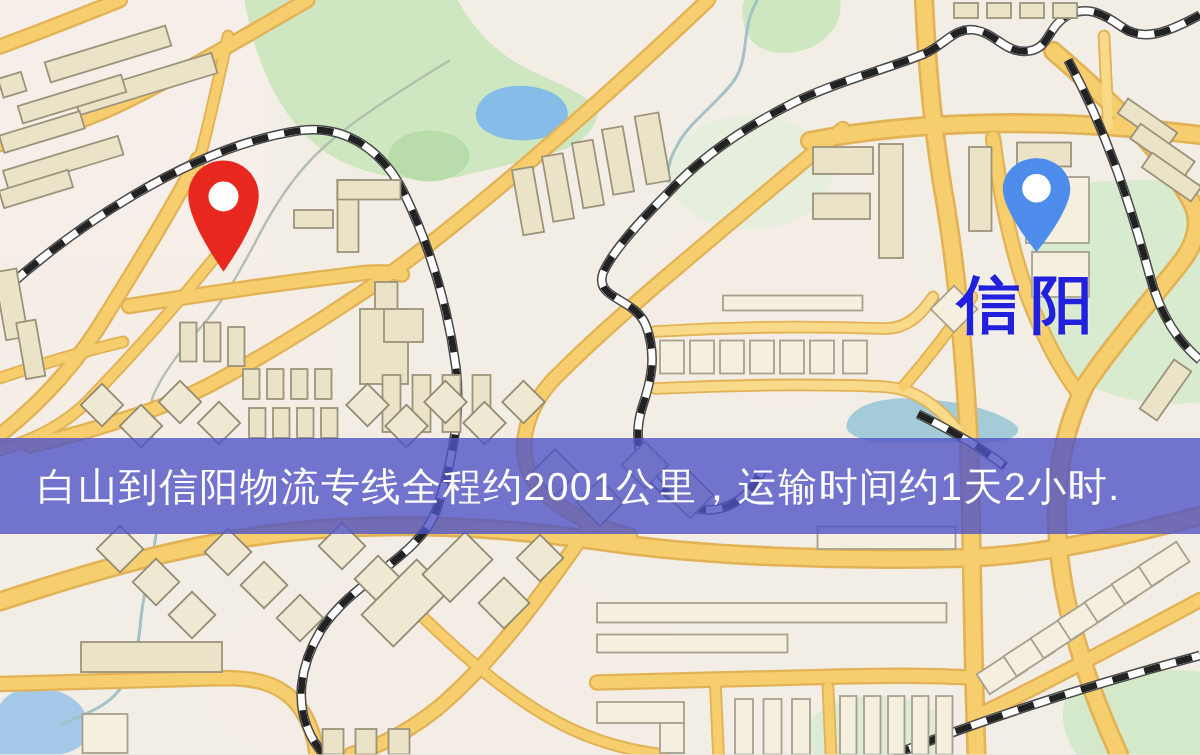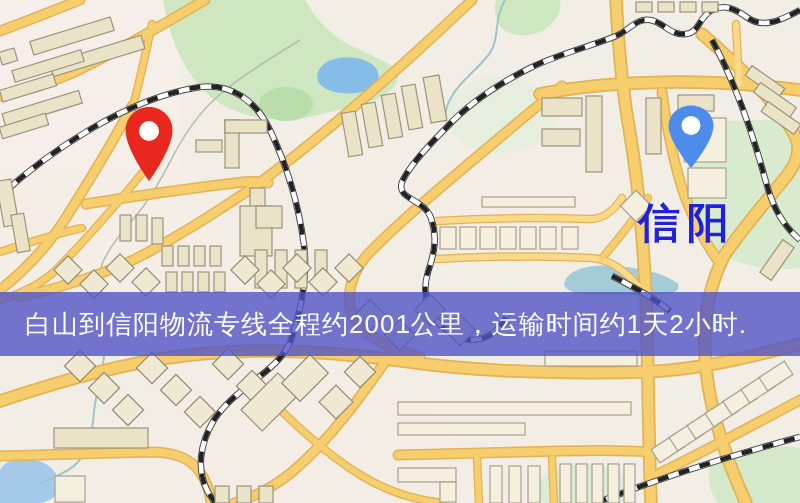--- a/index.html
+++ b/index.html
@@ -25,21 +25,21 @@
   .bp{fill:#f4efdf;stroke:#a8a08c;stroke-width:1.2;}
   .bo{fill:#efe8d2;stroke:#938a72;stroke-width:1.2;}
 
   .stream{fill:none;stroke:#a3c2c8;stroke-width:2;}
   .stream2{fill:none;stroke:#b4bfae;stroke-width:1.6;}
 
   .pin{position:absolute;}
   .label{position:absolute;font-weight:700;line-height:1;white-space:nowrap;
          text-shadow:0 0 2px rgba(255,255,255,.5);}
   .label-origin{left:90px;top:178px;font-size:44px;letter-spacing:9px;color:#ea0f0f;}
-  .label-dest{left:638px;top:182px;font-size:42px;letter-spacing:7px;color:#2020dd;margin-top:20px;}
+  .label-dest{left:638px;top:182px;font-size:42px;letter-spacing:7px;color:#2020dd;}
 
   .banner{position:absolute;left:0;top:292px;width:800px;height:64px;
           background:rgba(80,84,198,0.80);display:flex;align-items:center;}
   .banner span{color:#fdfdff;font-size:26px;letter-spacing:1px;padding-left:25px;}
 </style>
 </head>
 <body>
 
 <div class="stage">
 

